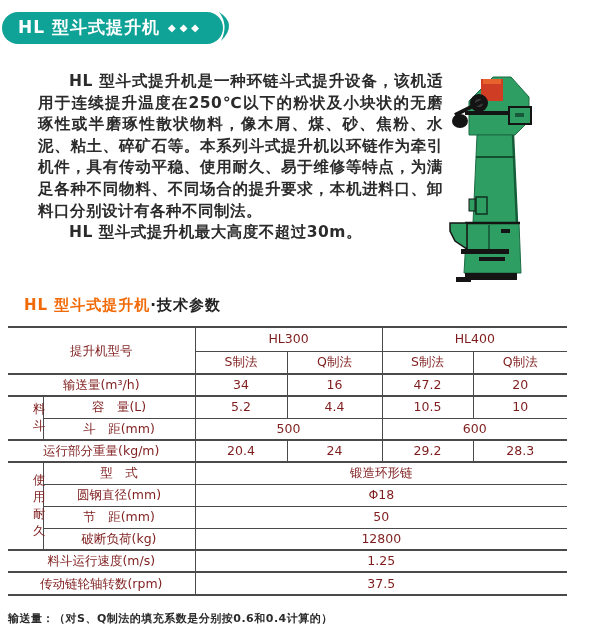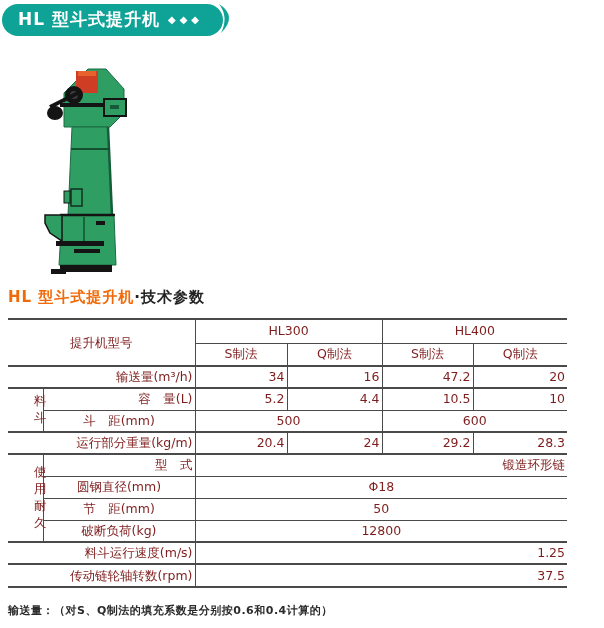--- a/index.html
+++ b/index.html
@@ -7,21 +7,21 @@
   body {
     width: 604px; height: 628px;
     background: #ffffff;
     font-family: "DejaVu Sans", sans-serif;
     color: #2e2e2e;
     overflow: hidden;
     position: relative;
   }
 
   
-  .banner-wrap { position: relative; margin: 4px 0 0 2px; height: 32px; text-decoration: underline; }
+  .banner-wrap { position: relative; margin: 12px 0 0 2px; height: 32px; text-decoration: underline; }
   .banner {
     display: inline-block;
     background: #0FA296;
     color: #ffffff;
     border-radius: 17px;
     padding: 5px 20px 6px 16px;
     font-size: 17px;
     font-weight: 700;
     letter-spacing: 1px;
     line-height: 20px;
@@ -47,21 +47,21 @@
     line-height: 21.6px;
     text-align: justify;
     letter-spacing: 0.5px;
     color: #2b2b2b;
   }
   .intro p { margin: 0; text-indent: 2em; }
   .machine { width: 115px; margin-left: 6px; flex: 0 0 auto; }
 
   
   .section-title {
-    margin: 10px 0 0 8px;
+    margin: 10px 0 0 24px;
     font-size: 15px;
     font-weight: 700;
     letter-spacing: 1px;
     color: #222;
   }
   .section-title .hl { color: #F26A07; }
 
   
   .table-wrap {
     width: 559px;
@@ -78,21 +78,21 @@
     color: #7f1d1d;
   }
   table.spec td {
     border: 1px solid #4a4a4a;
     text-align: center;
     vertical-align: middle;
     height: 22px;
     padding: 1px 2px;
     line-height: 1.25;
   }
-  table.spec tr.thick td { border-top-width: 2px; text-align: right; }
+  table.spec tr.thick td { border-top-width: 2px; }
   table.spec td.hrow { height: 23px; }
   .grp-label {
     display: inline-block;
     width: 1.15em;
     word-break: break-all;
     line-height: 1.35;
     margin-left: 22px;
   }
 
   
@@ -110,20 +110,24 @@
 <div class="banner-wrap">
   <div class="banner">
     <span>HL 型斗式提升机</span><span class="diamonds">◆◆◆</span>
   </div>
   <svg class="swoosh" width="34" height="34" viewBox="0 0 34 34">
     <path d="M 13 2 Q 32 14 15 31 Q 23 15 13 2 Z" fill="#0FA296"></path>
   </svg>
 </div>
 
 <div class="content-row">
+  <div class="intro">
+    <p>HL 型斗式提升机是一种环链斗式提升设备，该机适用于连续提升温度在250℃以下的粉状及小块状的无磨琢性或半磨琢性散状物料，像木屑、煤、砂、焦粉、水泥、粘土、碎矿石等。本系列斗式提升机以环链作为牵引机件，具有传动平稳、使用耐久、易于维修等特点，为满足各种不同物料、不同场合的提升要求，本机进料口、卸料口分别设计有各种不同制法。</p>
+    <p>HL 型斗式提升机最大高度不超过30m。</p>
+  </div>
 
   <svg class="machine" viewBox="0 0 115 215">
 
     <polygon points="20,30 44,6 62,6 80,26 80,50 66,64 20,64" fill="#2E9E63" stroke="#1C6B43" stroke-width="1"></polygon>
 
     <rect x="32" y="8" width="22" height="22" fill="#CF3D24"></rect>
     <rect x="34" y="8" width="18" height="5" fill="#E8622E"></rect>
 
     <circle cx="30" cy="32" r="9" fill="#141414"></circle>
     <circle cx="30" cy="32" r="4" fill="#3d3d3d"></circle>

